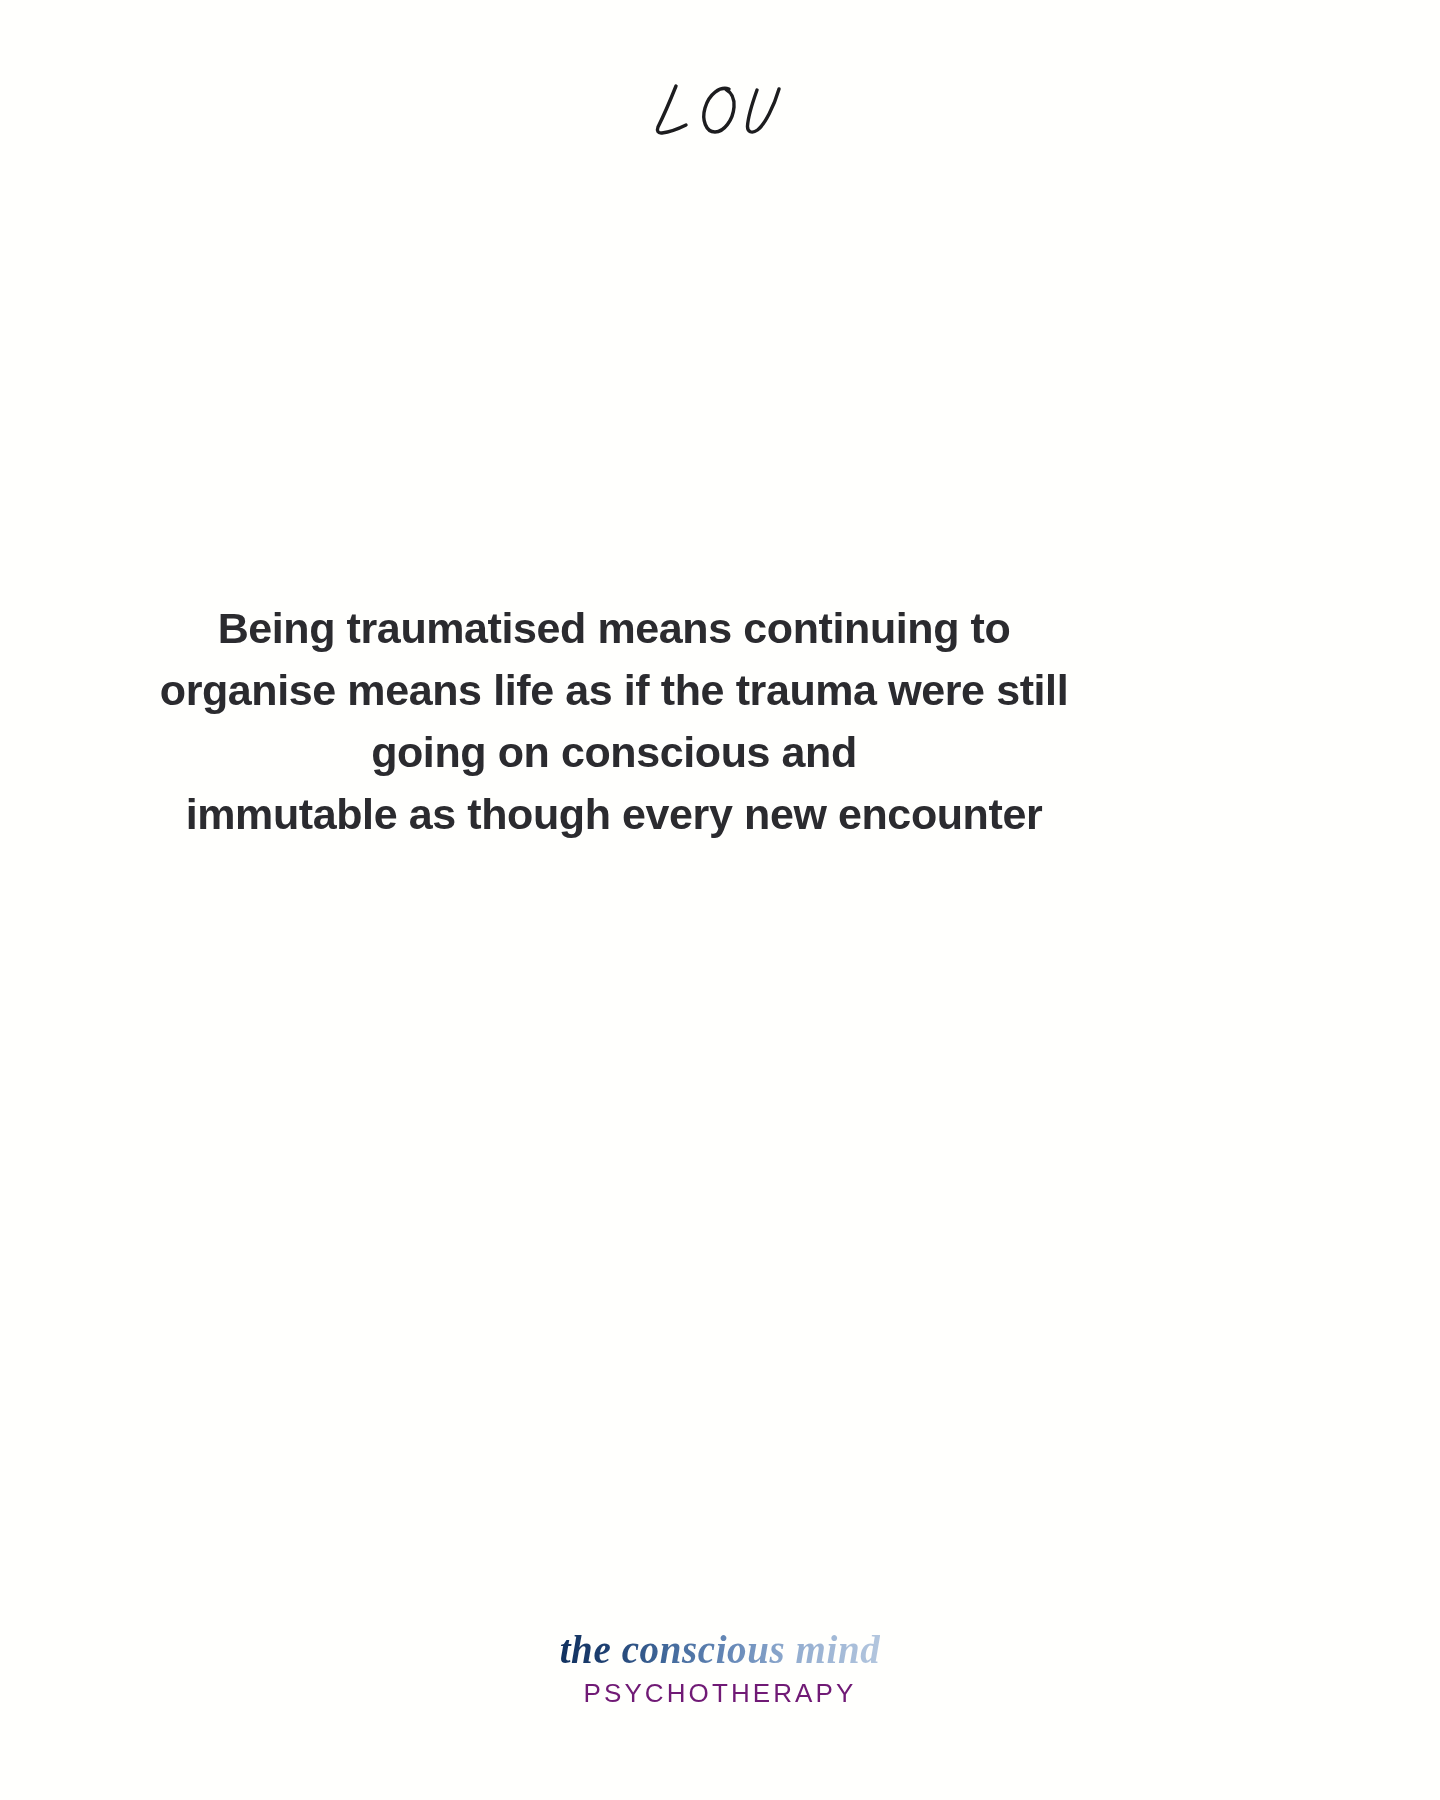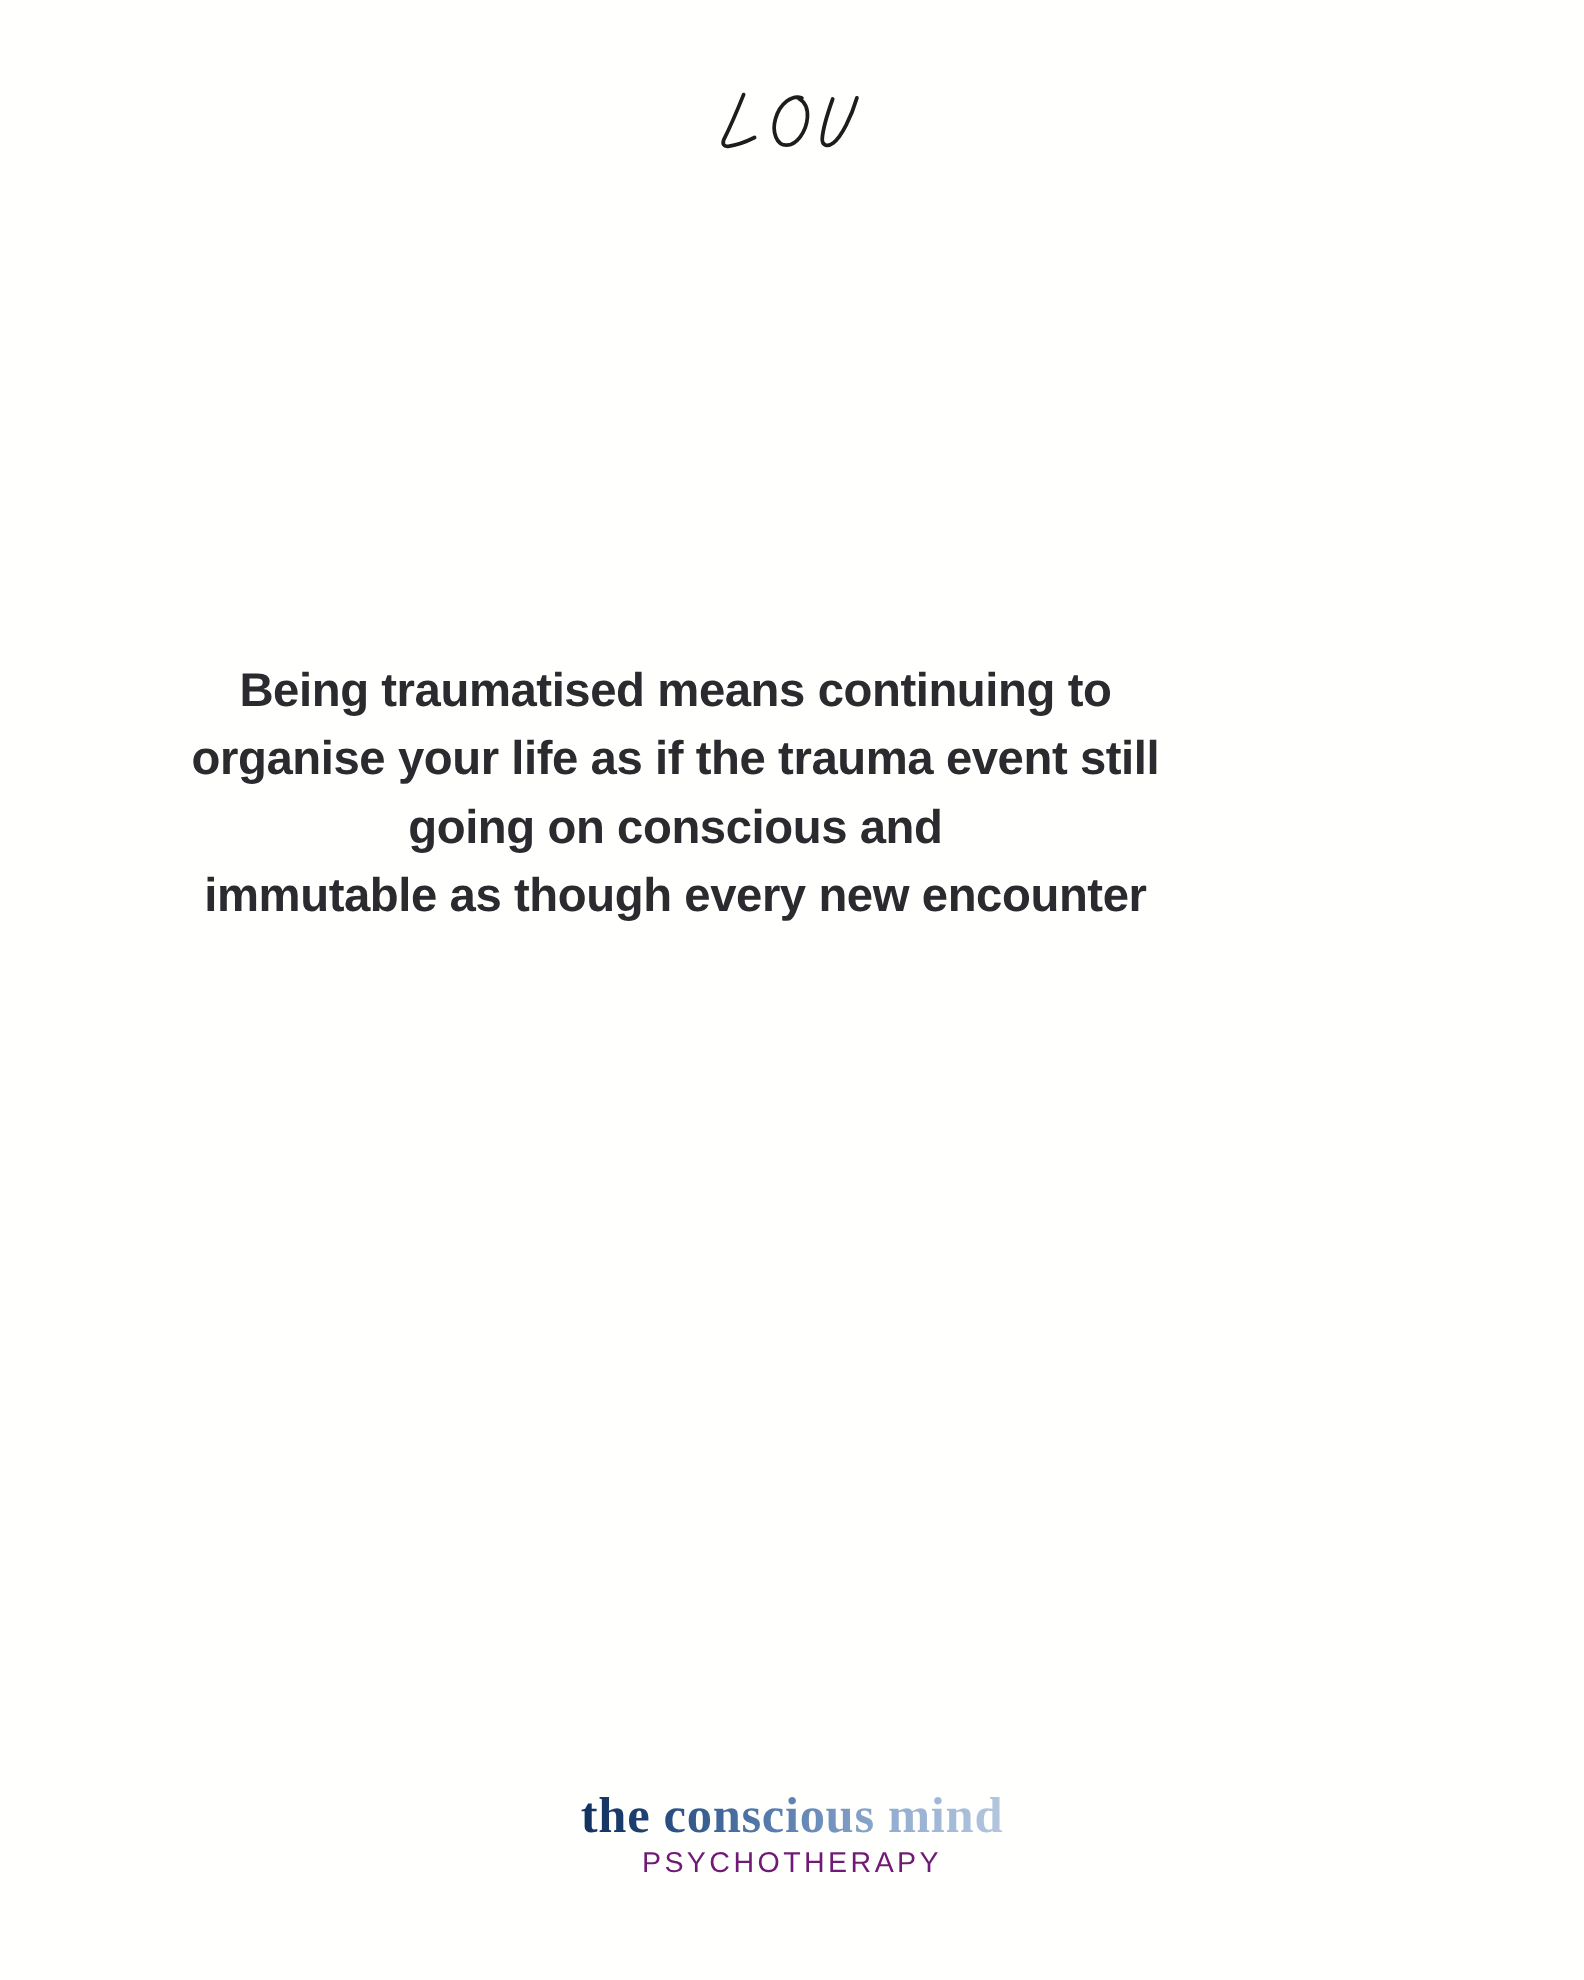--- a/index.html
+++ b/index.html
@@ -65,34 +65,35 @@
     position: absolute;
     top: 1628px;
     left: 0;
     width: 1440px;
     text-align: center;
   }
   .logo-wordmark {
     display: inline-block;
     font-family: "Liberation Serif", serif;
     font-weight: bold;
-    font-size: 46px;
+    font-size: 39px;
     line-height: 44px;
     letter-spacing: 0.6px;
     background-image: linear-gradient(
         to right,
         #12325f 0%,
         #1d3f70 14%,
         #436a9c 34%,
         #6a8cba 55%,
         #94aed0 74%,
         #b3c6de 100%);
     -webkit-background-clip: text;
     background-clip: text;
     color: transparent;
+    font-style: italic;
     -webkit-text-fill-color: transparent;
   }
   .logo-sub {
     display: block;
     margin-top: 8px;
     font-family: "Liberation Sans", sans-serif;
     font-weight: normal;
     font-size: 26px;
     line-height: 26px;
     letter-spacing: 3.1px;
@@ -112,21 +113,21 @@
 
         <path d="M84 9 C75 6, 64 14, 60 28 C56.5 40, 61 52, 70 52 C79 52, 88 40, 89 27 C89.6 18.5, 86.5 12.5, 81 9.5"></path>
 
         <path d="M112 10 C107 24, 103 38, 102.5 46 C102.2 52, 107 54, 112.5 50 C120 44.5, 129 26, 134 9"></path>
       </g>
     </svg>
   </div>
 
   <div class="quote-block">
     <span class="quote-line">Being traumatised means continuing to</span>
-    <span class="quote-line">organise your life as if the trauma event still</span>
+    <span class="quote-line">organise means life as if the trauma were still</span>
     <span class="quote-line">going on conscious and</span>
     <span class="quote-line">immutable as though every new encounter</span>
   </div>
 
   <div class="footer-logo">
     <span class="logo-wordmark">the conscious mind</span>
     <span class="logo-sub">PSYCHOTHERAPY</span>
   </div>
 
 </div>

